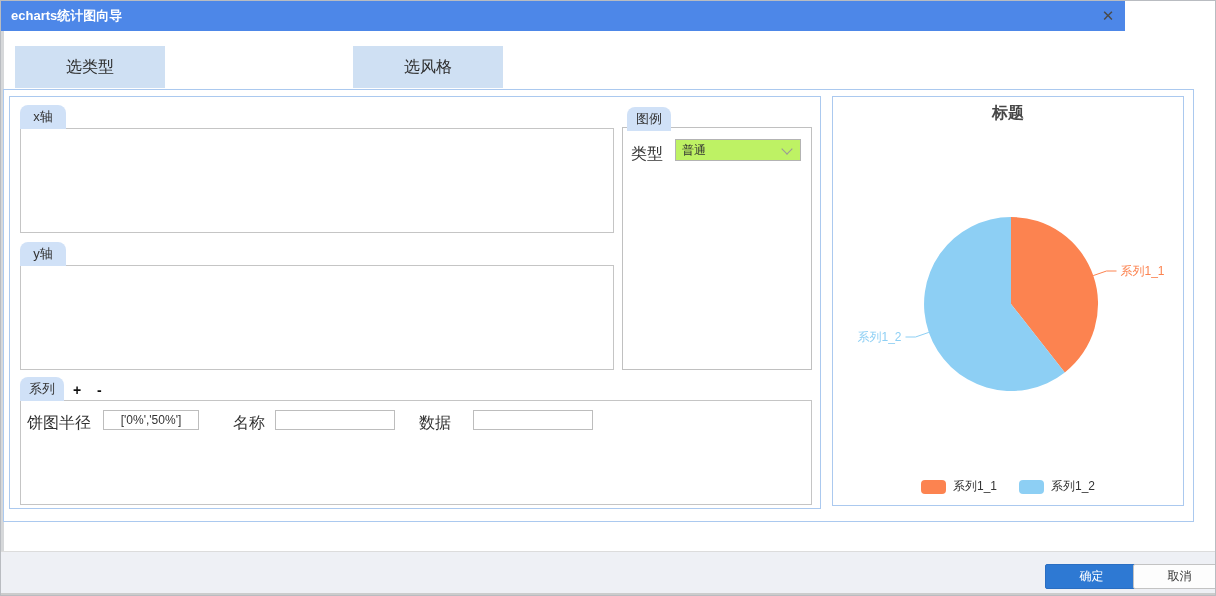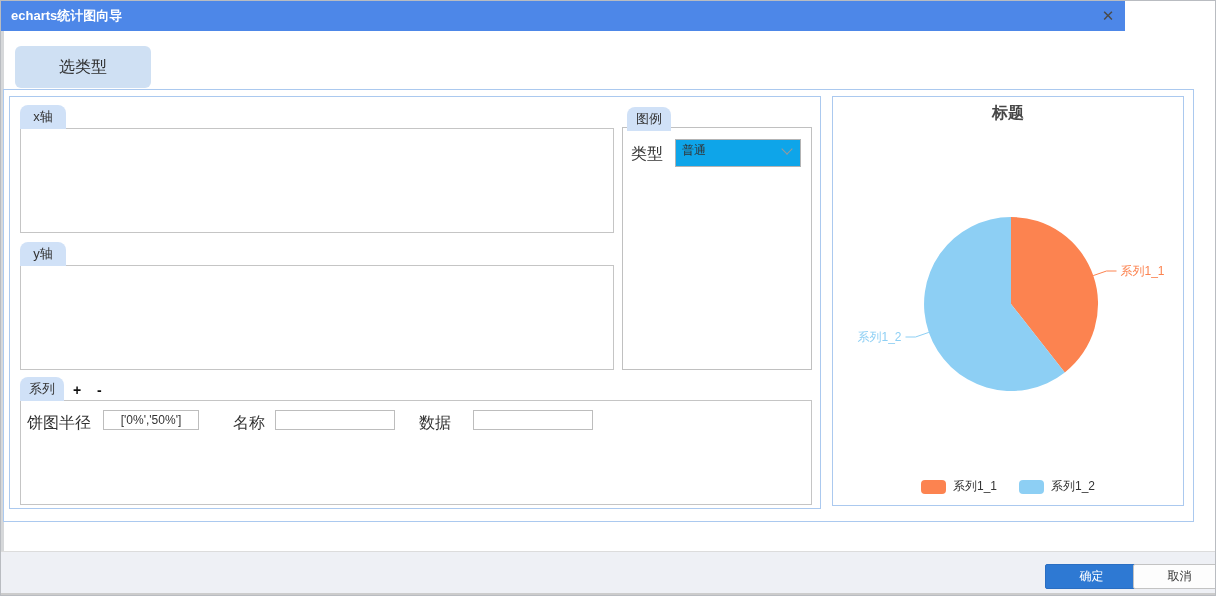--- a/index.html
+++ b/index.html
@@ -8,33 +8,33 @@
   .dialog { position:relative; width:1216px; height:596px; background:#fff; overflow:hidden;
             border:1px solid #b9bcc1; }
   
   .titlebar { position:absolute; left:0; top:0; width:1124px; height:30px; background:#4d87e8; }
   .titlebar .title { position:absolute; left:10px; top:0; line-height:30px; color:#fff; font-size:13px; font-weight:bold; }
   .close-btn { position:absolute; right:6px; top:0; width:22px; height:30px; line-height:30px; text-align:center;
                color:#4a4a4a; font-size:15px; font-weight:bold; cursor:pointer; }
   .left-grip { position:absolute; left:0; top:30px; width:3px; height:566px; background:#d6d8da; }
   .bottom-strip { position:absolute; left:0; top:592px; width:1216px; height:4px; background:#cccccc; }
   
-  .tab { position:absolute; top:45px; width:136px; height:42px; line-height:42px; text-align:center;
-         font-size:16px; color:#2d2d2d; background:#cfe0f3; cursor:pointer;border-radius:6px; }
+  .tab { position:absolute; top:45px; width:150px; height:42px; line-height:42px; text-align:center;
+         font-size:16px; color:#2d2d2d; background:#cfe0f3; cursor:pointer; }
   .tab.active { background:#1f78d1; color:#fff;margin-top:48px; }
   .tab1 { left:14px; } .tab2 { left:182px; } .tab3 { left:352px; }
   
   .frame { position:absolute; left:2px; top:88px; width:1191px; height:433px; border:1px solid #abc9ef; background:#fff; }
   .form-panel { position:absolute; left:8px; top:95px; width:812px; height:413px; border:1px solid #abc9ef; background:#fff; }
   .group-label { position:absolute; width:46px; height:24px; line-height:24px; text-align:center;
                  background:#d0e1f7; border-radius:8px 8px 0 0; font-size:13px; color:#333; z-index:2; }
   .listbox { position:absolute; border:1px solid #c5c5c5; background:#fff; }
   .legend-group { position:absolute; left:612px; top:30px; width:190px; height:243px; border:1px solid #c0c0c0; background:#fff; }
   .field-label { position:absolute; font-size:16px; color:#333; }
-  .selectbox { position:absolute; border:1px solid #b3b3b3; background:#0ea5e9; height:28px; cursor:pointer; }
+  .selectbox { position:absolute; border:1px solid #b3b3b3; background:#bef264; height:22px; cursor:pointer; }
   .selectbox .sel-text { position:absolute; left:6px; top:0; line-height:20px; font-size:12px; color:#333; }
   .chevron { position:absolute; right:9px; top:5px; width:8px; height:8px;
              border-right:1.5px solid #999; border-bottom:1.5px solid #999; transform:rotate(45deg); }
   .mini-btn { position:absolute; font-size:14px; font-weight:bold; color:#111; cursor:pointer; line-height:16px; }
   .txt-input { position:absolute; height:20px; border:1px solid #bdbdbd; background:#fff; font-size:12px;
                color:#333; padding:0 4px; font-family:"Liberation Sans","DejaVu Sans",sans-serif; }
   .txt-center { text-align:center; }
   
   .preview-panel { position:absolute; left:831px; top:95px; width:352px; height:410px; border:1px solid #abc9ef; background:#fff; }
   .chart-title { position:absolute; left:0; top:6px; width:100%; text-align:center; font-size:16px; font-weight:bold; color:#464646; }
@@ -58,20 +58,21 @@
 
   <div class="titlebar">
     <span class="title">echarts统计图向导</span>
     <span class="close-btn">✕</span>
   </div>
   <div class="left-grip"></div>
   <div class="bottom-strip"></div>
 
   <div class="tab tab1">选类型</div>
   <div class="tab tab2 active">选取数</div>
+  <div class="tab tab3">选风格</div>
 
   <div class="frame"></div>
 
   <div class="form-panel">
     <div class="listbox" style="left:10px; top:31px; width:594px; height:105px;"></div>
     <div class="group-label" style="left:10px; top:8px;">x轴</div>
 
     <div class="listbox" style="left:10px; top:168px; width:594px; height:105px;"></div>
     <div class="group-label" style="left:10px; top:145px;">y轴</div>
 

